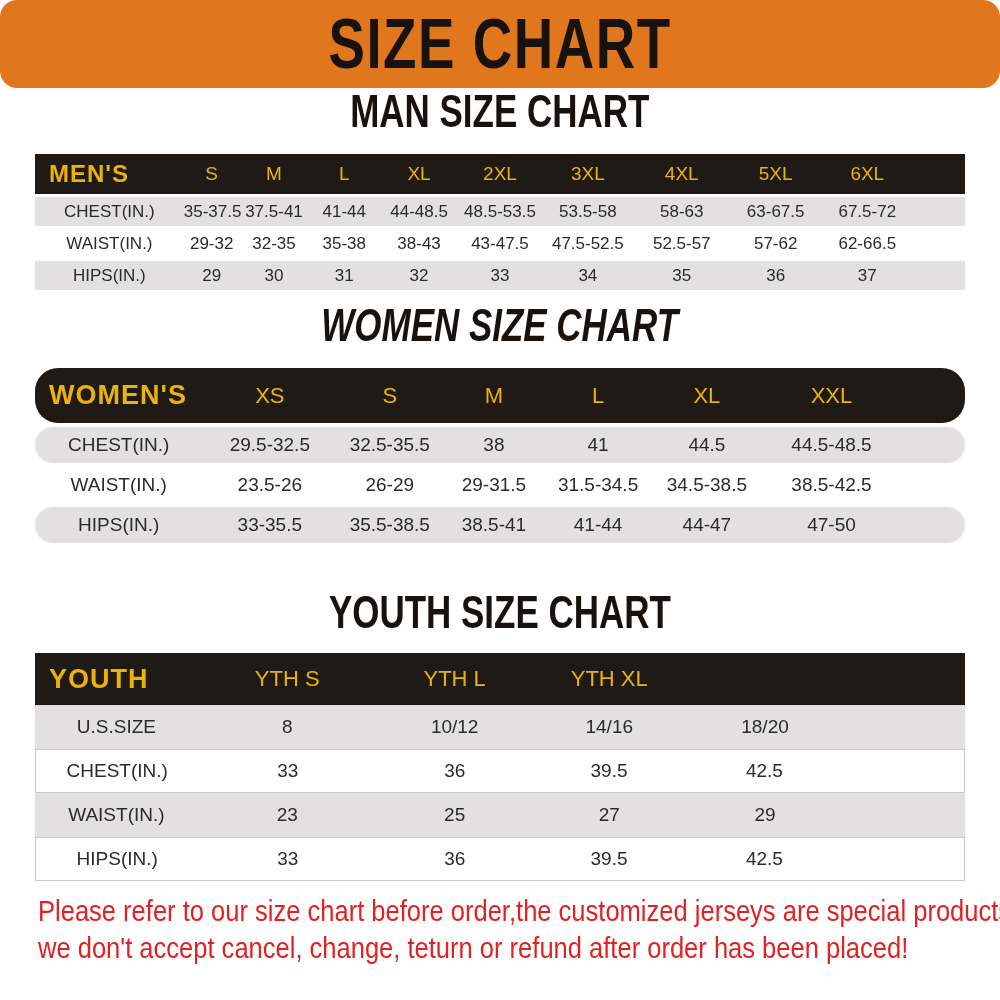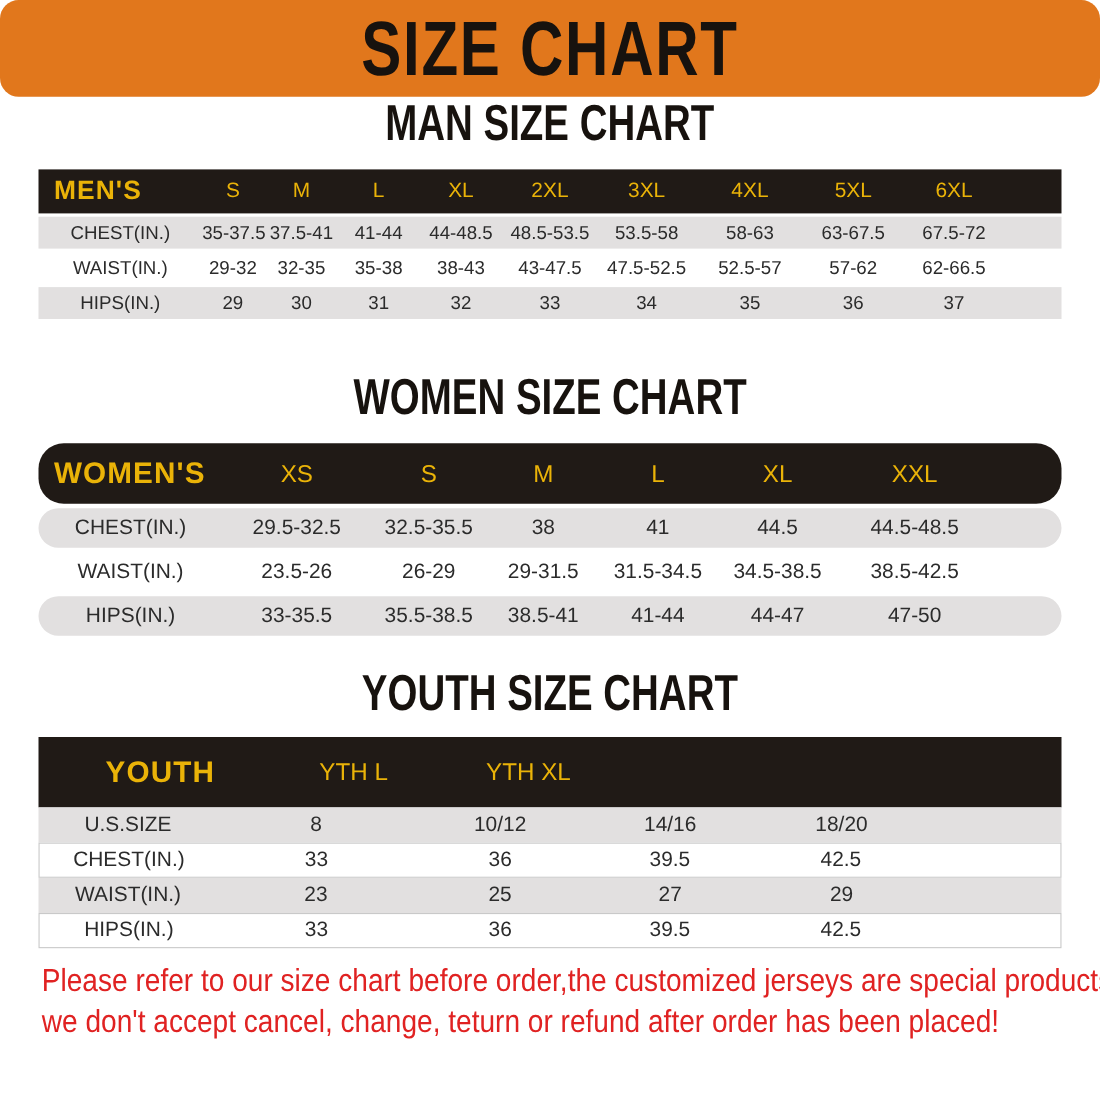--- a/index.html
+++ b/index.html
@@ -35,52 +35,52 @@
   .h-cond {
     display: inline-block;
     font-weight: bold;
     font-size: 46px;
     color: #17120e;
     transform: scaleX(0.76);
     white-space: nowrap;
     letter-spacing: 0px;
   }
   .mh-men   { }
-  .mh-women { margin-top: 47px; }
-  .mh-youth { margin-top: 28px; text-decoration: underline; }
+  .mh-women { margin-top: 12px; font-style: italic; }
+  .mh-youth { margin-top: 46px; text-decoration: underline; }
 
   
   .tbl { margin: 0 35px; display: flex; flex-direction: column; }
   .tbl-men   { margin-top: 20px; row-gap: 3px; }
   .tbl-women { margin-top: 20px; row-gap: 4px; }
   .tbl-youth { margin-top: 18px; row-gap: 0; }
 
   .grid-men   { display: grid; grid-template-columns: 16% 6% 7.4% 7.7% 8.4% 9% 9.9% 10.3% 9.9% 9.8% auto; align-items: center; }
   .grid-women { display: grid; grid-template-columns: 18% 14.5% 11.3% 11.1% 11.3% 12.1% 14.7% auto; align-items: center; border-radius: 23px; }
   .grid-youth { display: grid; grid-template-columns: 17.5% 19.25% 16.75% 16.5% 17% auto; align-items: center; }
 
   .thead { background: #201A16; color: #eab308; }
   .thead-men   { height: 40px; font-size: 19px; }
   .thead-women { height: 55px; font-size: 22px; }
-  .thead-youth { height: 64px; font-size: 22px; padding-left: 47px; }
+  .thead-youth { height: 52px; font-size: 22px; }
 
   .th, .td { text-align: center; white-space: nowrap; }
   .th.label {
     text-align: left;
     padding-left: 14px;
     font-weight: bold;
     letter-spacing: 1px;
   }
   .thead-men   .label { font-size: 24px; }
   .thead-women .label { font-size: 27px; }
   .thead-youth .label { font-size: 27px; }
 
   .trow-men   { height: 29px; font-size: 17px; }
   .trow-women { height: 36px; font-size: 19px; }
-  .trow-youth { height: 32px; font-size: 19px; }
+  .trow-youth { height: 44px; font-size: 19px; }
   .row-gray  { background: #E2E0E0; }
   .row-white { background: #ffffff; }
   .tbl-youth .row-white { border: 1px solid #c9c9c9; }
 
   
   .footer {
     margin: 12px 0 0 38px;
     color: #E02222;
     font-size: 29px;
     line-height: 1.28;
@@ -205,20 +205,21 @@
   </div>
 </div>
 
 <div class="section-heading mh-youth">
   <span class="h-cond">YOUTH SIZE CHART</span>
 </div>
 
 <div class="tbl tbl-youth">
   <div class="thead thead-youth grid-youth">
     <div class="th label">YOUTH</div>
+    <div class="th">YTH S</div>
     <div class="th">YTH L</div>
     <div class="th">YTH XL</div>
     <div class="th"></div>
   </div>
   <div class="trow-youth grid-youth row-gray">
     <div class="td">U.S.SIZE</div>
     <div class="td">8</div>
     <div class="td">10/12</div>
     <div class="td">14/16</div>
     <div class="td">18/20</div>

